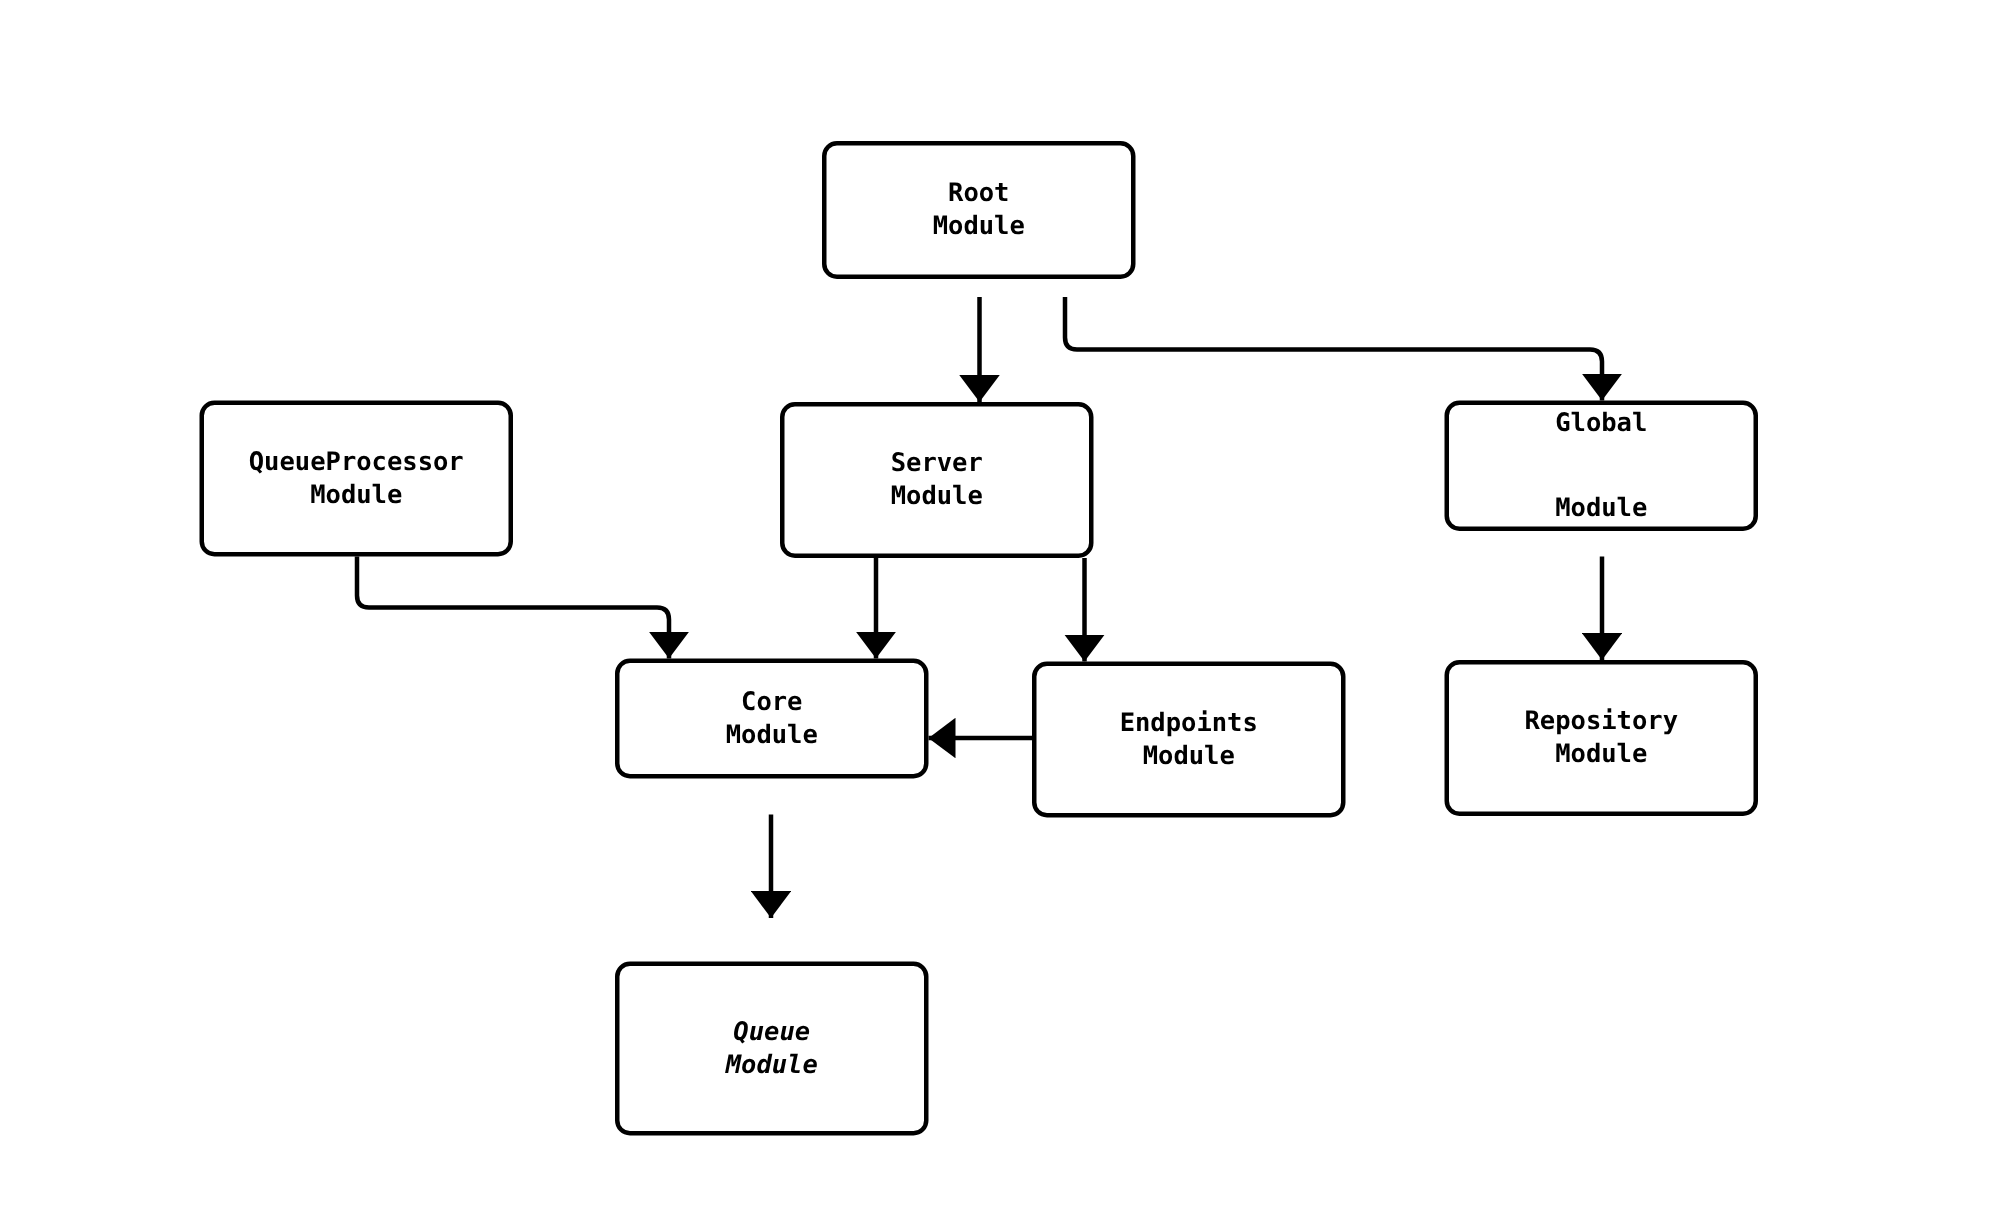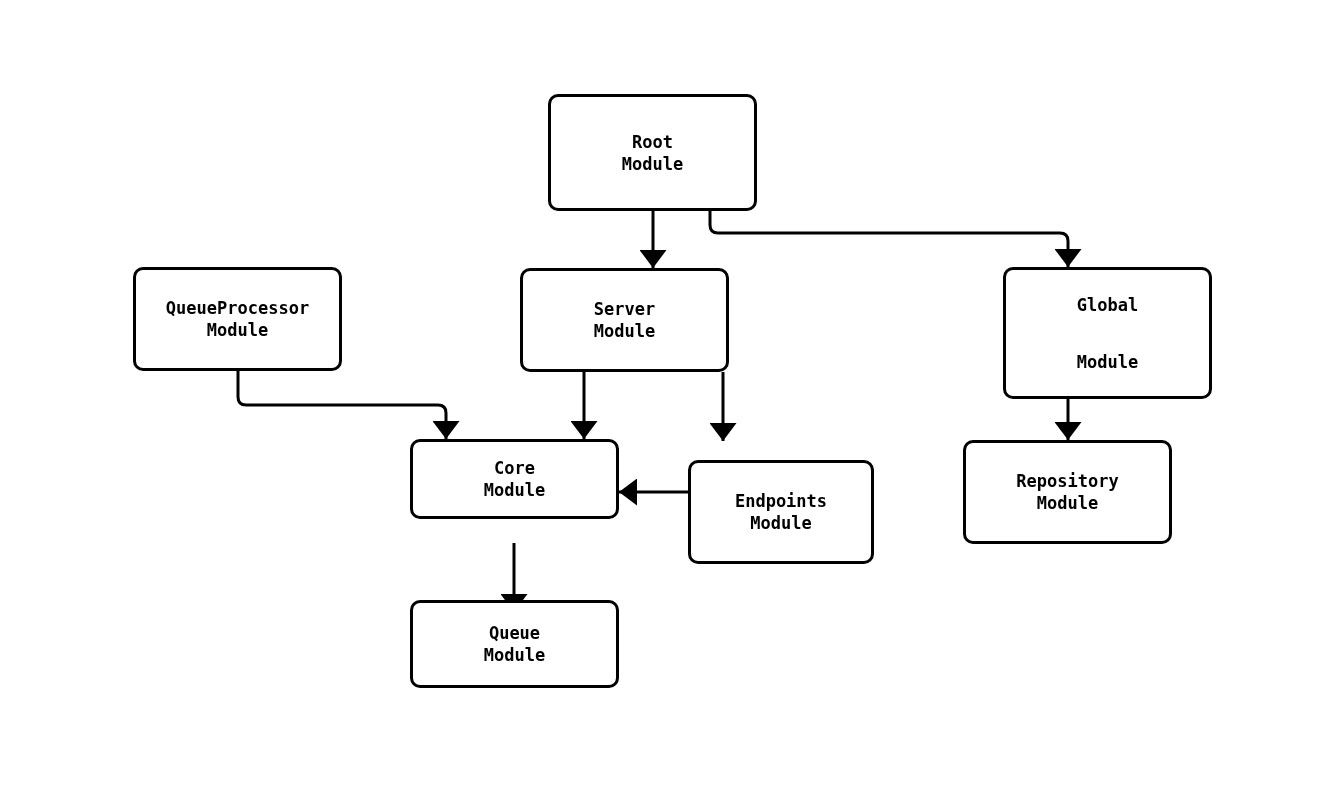--- a/index.html
+++ b/index.html
@@ -60,53 +60,53 @@
         <path d="M710,198 L710,225 Q710,233 718,233 L1060,233 Q1068,233 1068,241 L1068,267" class="edge" stroke="#000000" marker-end="url(#arrowhead)"></path>
         <path d="M238,371 L238,397 Q238,405 246,405 L438,405 Q446,405 446,413 L446,439" class="edge" stroke="#000000" marker-end="url(#arrowhead)"></path>
         <path d="M584,372 L584,439" class="edge" stroke="#000000" marker-end="url(#arrowhead)"></path>
         <path d="M723,372 L723,441" class="edge" stroke="#000000" marker-end="url(#arrowhead)"></path>
         <path d="M688,492 L619,492" class="edge" stroke="#000000" marker-end="url(#arrowhead)"></path>
         <path d="M1068,371 L1068,440" class="edge" stroke="#000000" marker-end="url(#arrowhead)"></path>
         <path d="M514,543 L514,612" class="edge" stroke="#000000" marker-end="url(#arrowhead)"></path>
       </g>
   </svg>
 
-  <div class="node" style="left: 548px; top: 94px; width: 209px; height: 117px;">
+  <div class="node" style="left: 548px; top: 94px; width: 209px; height: 92px;">
     <span>Root</span>
     <span>Module</span>
   </div>
 
   <div class="node" style="left: 133px; top: 267px; width: 209px; height: 104px; justify-content: center;">
     <span>QueueProcessor</span>
     <span>Module</span>
   </div>
 
   <div class="node" style="left: 520px; top: 268px; width: 209px; height: 104px;">
     <span>Server</span>
     <span>Module</span>
   </div>
 
-  <div class="node" style="left: 1003px; top: 267px; width: 209px; height: 132px; gap: 35px;">
+  <div class="node" style="left: 963px; top: 267px; width: 209px; height: 87px; gap: 35px;">
     <span>Global</span>
     <span>Module</span>
   </div>
 
   <div class="node" style="left: 410px; top: 439px; width: 209px; height: 80px;">
     <span>Core</span>
     <span>Module</span>
   </div>
 
-  <div class="node" style="left: 688px; top: 441px; width: 186px; height: 104px; margin-top: 19px;">
+  <div class="node" style="left: 688px; top: 441px; width: 209px; height: 104px;">
     <span>Endpoints</span>
     <span>Module</span>
   </div>
 
   <div class="node" style="left: 963px; top: 440px; width: 209px; height: 104px;">
     <span>Repository</span>
     <span>Module</span>
   </div>
 
-  <div class="node" style="left: 410px; top: 600px; width: 209px; height: 88px;">
+  <div class="node" style="left: 410px; top: 641px; width: 209px; height: 116px; font-style: italic;">
     <span>Queue</span>
     <span>Module</span>
   </div>
 
 </div>
 
 </body></html>

